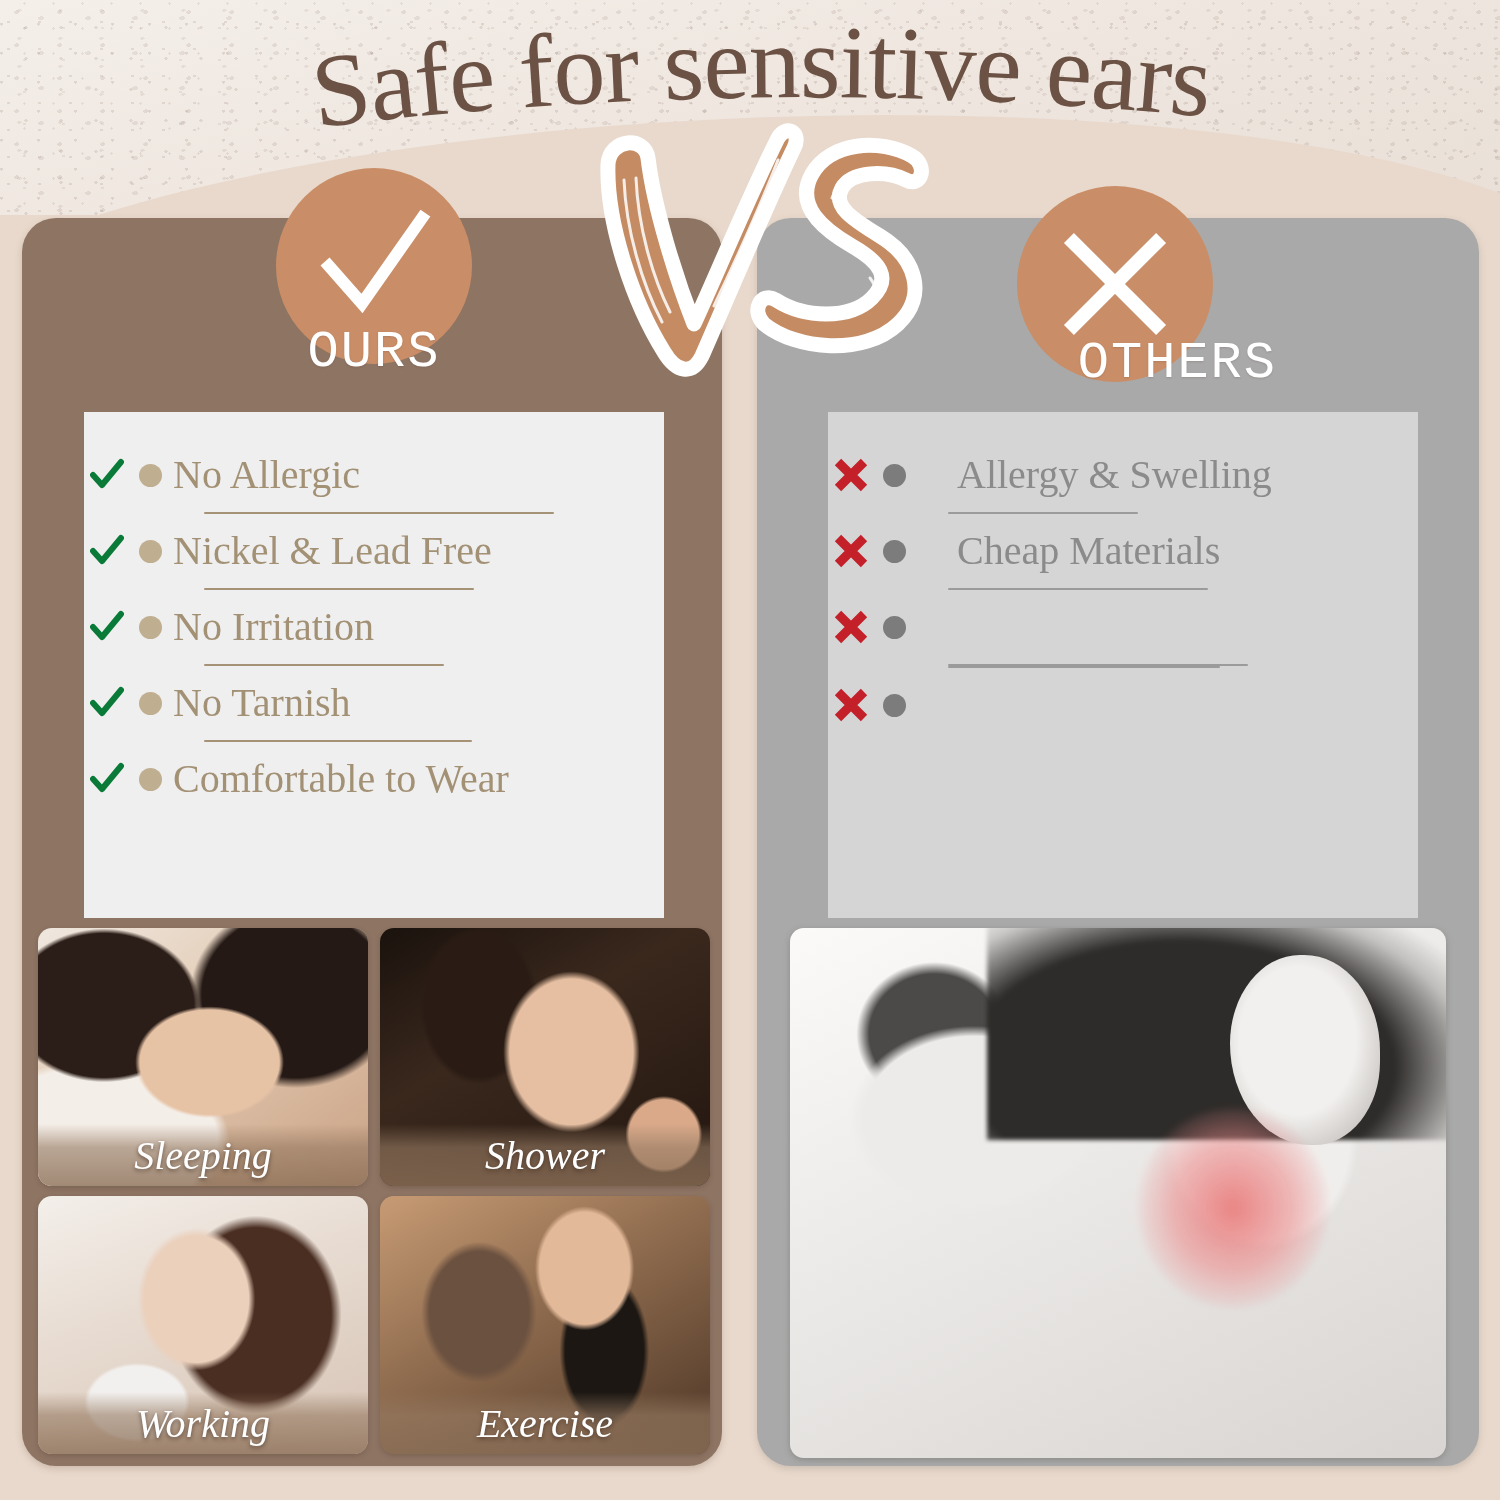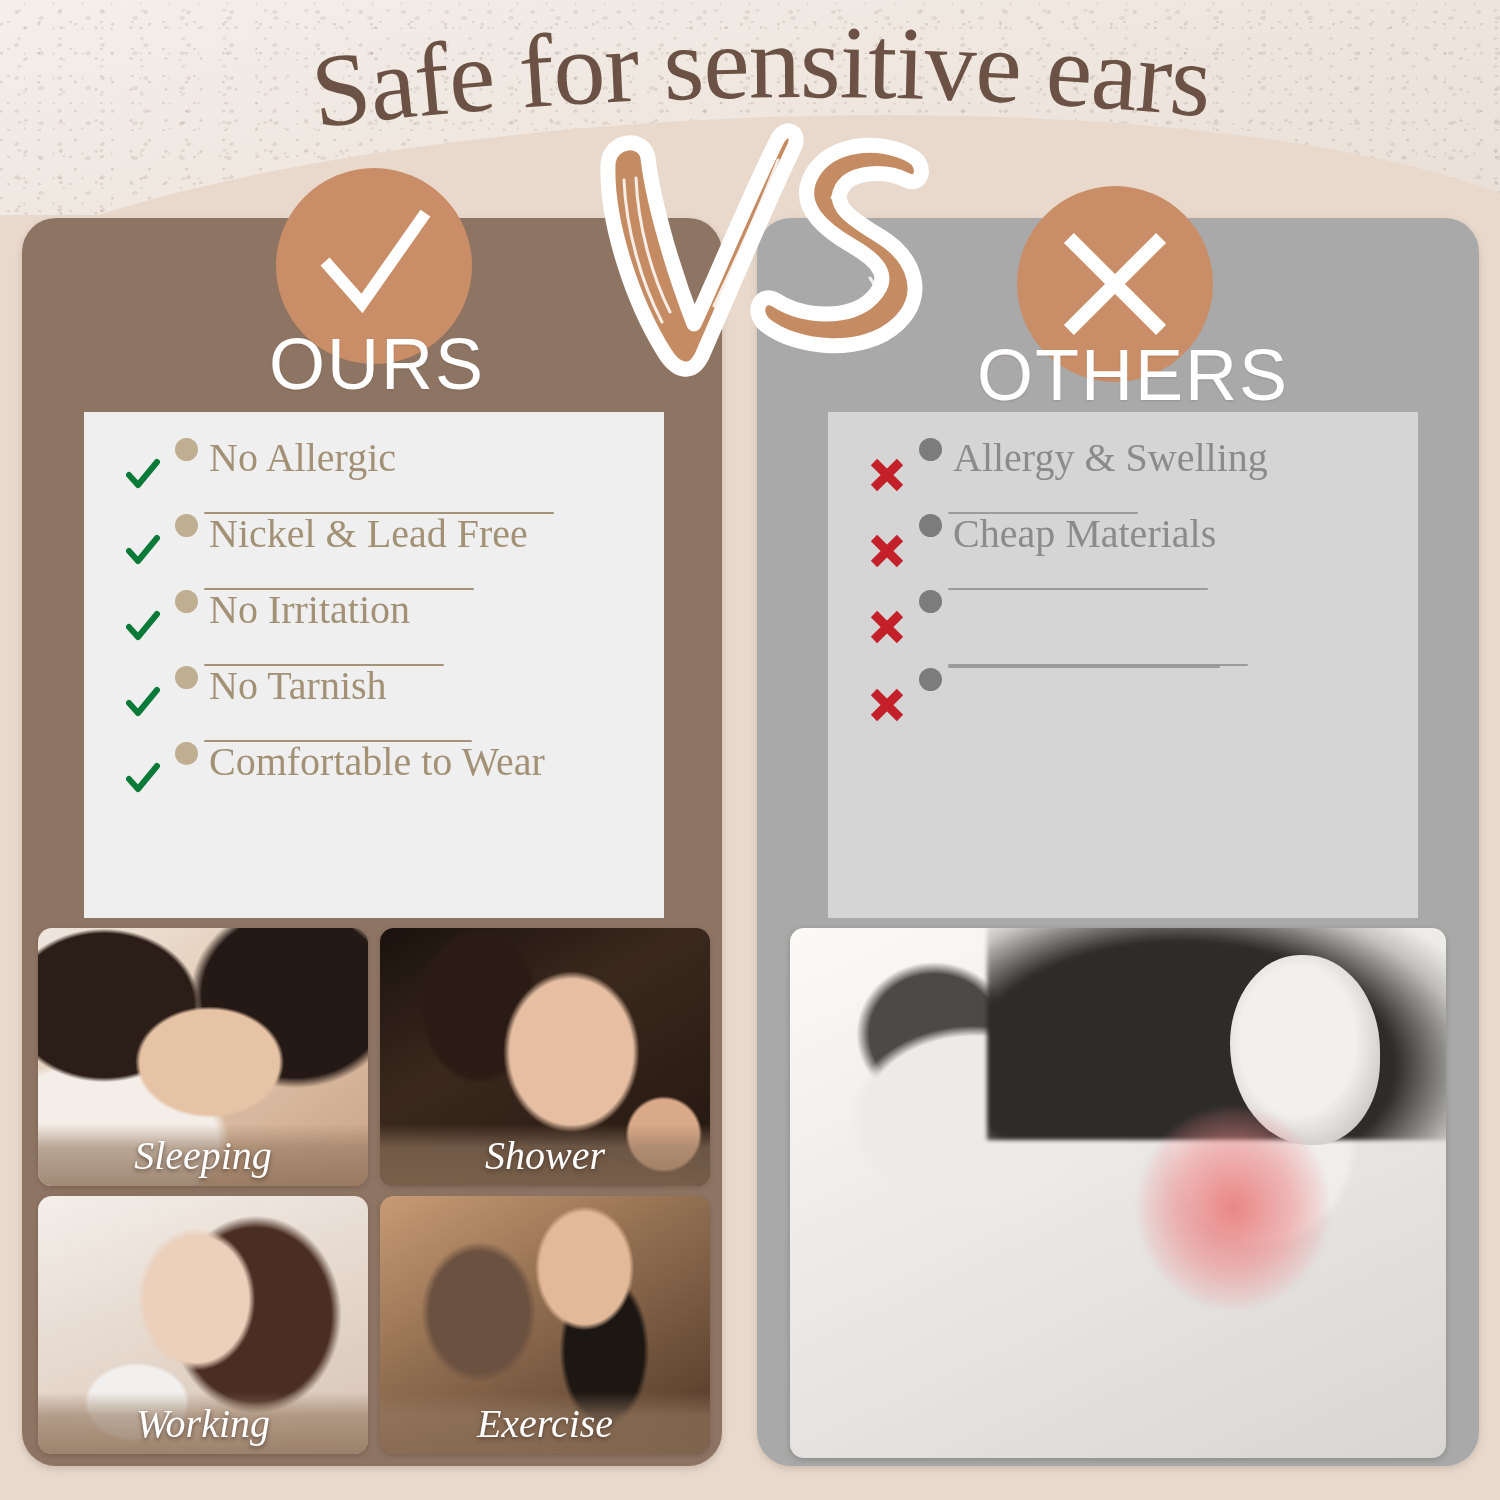--- a/index.html
+++ b/index.html
@@ -63,50 +63,50 @@
   .badge-circle{
     position:absolute;width:196px;height:196px;border-radius:50%;
     background:#C98E67;z-index:5;display:flex;align-items:center;justify-content:center;
   }
   .badge-ours{left:276px;top:168px;}
   .badge-others{left:1017px;top:186px;}
   .glyph-check{width:150px;height:150px;}
   .glyph-x{width:128px;height:128px;}
   .badge-label{
     position:absolute;z-index:6;color:#FFFFFF;
-    font-family:Liberation Sans, sans-serif;font-size:72px;letter-spacing:2px;
+    font-family:Liberation Mono, monospace;font-size:52px;letter-spacing:2px;
     text-shadow:0 1px 2px rgba(90,70,60,.22);
   }
   .label-ours{left:269px;top:323px;width:210px;text-align:center;}
   .label-others{left:977px;top:334px;width:300px;text-align:right;}
 
   
   .vs-badge{position:absolute;left:580px;top:128px;width:360px;height:268px;z-index:8;}
   .vs-badge svg{display:block;width:360px;height:268px;overflow:visible;}
 
   
   .list-card{position:absolute;z-index:5;}
   .card-ours{
     left:84px;top:412px;width:580px;height:506px;background:#EFEFEF;
   }
   .card-others{
     left:828px;top:412px;width:590px;height:506px;background:#D5D5D5;
   }
   .feat-list{list-style:none;margin:0;padding:26px 0 0 0;}
-  .feat-row{display:flex;height:74px;padding-left:36px;box-sizing:border-box;}
+  .feat-row{display:flex;align-items:center;height:74px;box-sizing:border-box;}
   .mark{width:46px;flex:0 0 46px;display:flex;align-items:center;justify-content:center;}
   .mark svg{display:block;}
   .dot{width:23px;height:23px;border-radius:50%;flex:0 0 23px;margin:0 11px 0 9px;}
   .dot-ours{background:#BFAE90;}
   .dot-others{background:#7C7C7C;}
   .feat-text{
     font-family:"Liberation Serif", serif;font-size:40px;white-space:nowrap;line-height:1;
   }
   .text-ours{color:#A39175;}
-  .text-others{color:#8B8B8B;}
+  .text-others{color:#8B8B8B;margin-left:40px;}
   .rule{height:2px;margin-left:120px;border-radius:1px;}
   .rule-ours{background:#A59277;}
   .rule-others{background:#9B9B9B;}
 
   
   .tiles{position:absolute;left:38px;top:928px;width:672px;height:530px;z-index:5;}
   .tile{
     position:absolute;width:330px;height:258px;border-radius:14px;overflow:hidden;
     box-shadow:0 2px 5px rgba(80,60,50,.3);
     font-style:italic;

